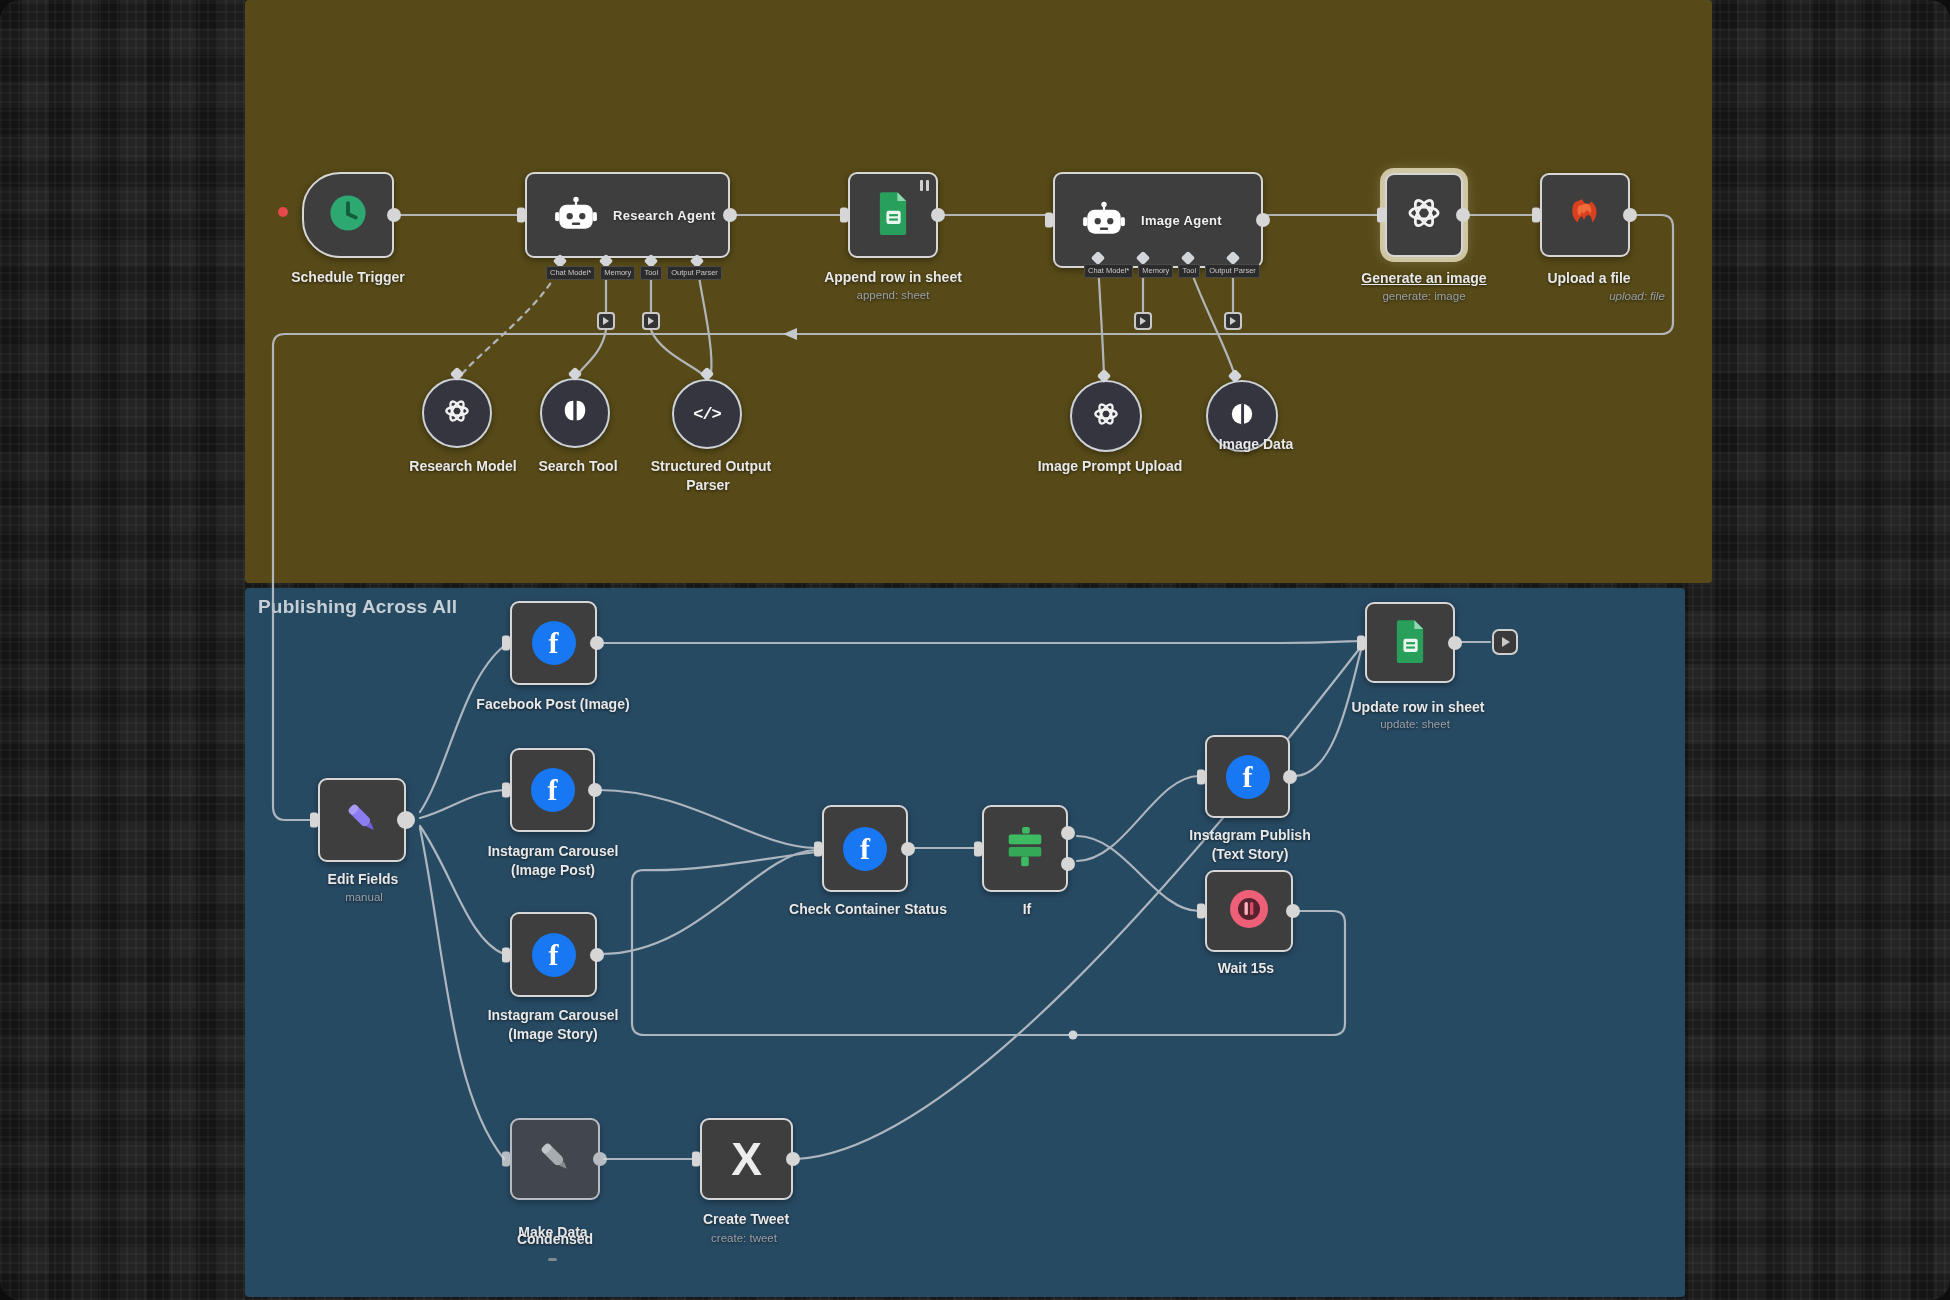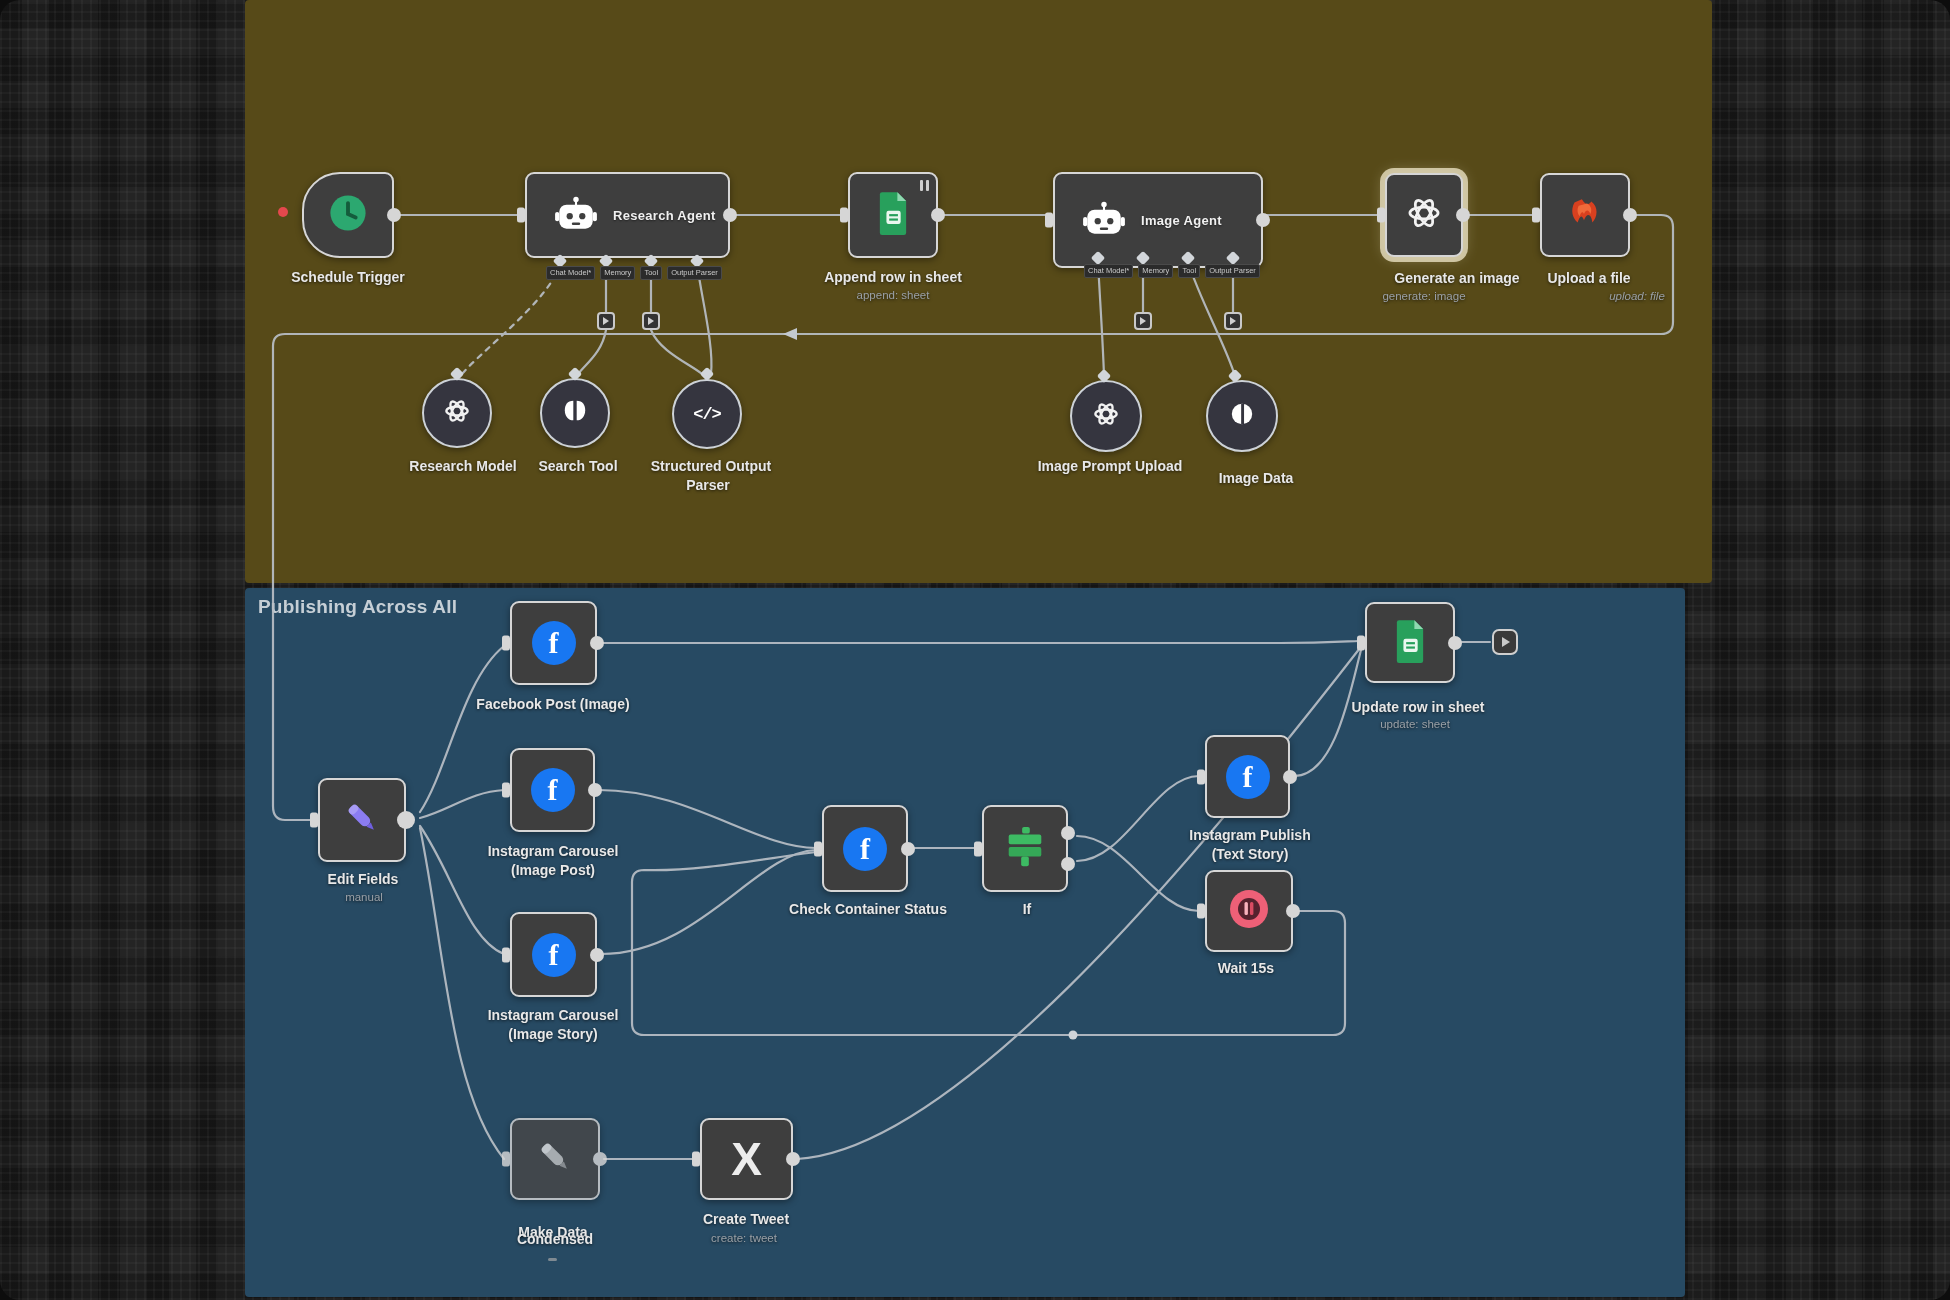--- a/index.html
+++ b/index.html
@@ -217,21 +217,21 @@
           <g stroke="#f2f2f2" stroke-width="2.6" fill="none">
             <ellipse cx="22" cy="22" rx="13.5" ry="5.6"></ellipse>
             <ellipse cx="22" cy="22" rx="13.5" ry="5.6" transform="rotate(60 22 22)"></ellipse>
             <ellipse cx="22" cy="22" rx="13.5" ry="5.6" transform="rotate(120 22 22)"></ellipse>
           </g>
         </svg>
     </span>
     <span class="in"></span>
     <span class="out"></span>
   </div>
-  <div class="lbl" style="left:1457px;top:270px;">Generate an image</div>
+  <div class="lbl" style="left:1424px;top:270px;text-decoration:underline;">Generate an image</div>
   <div class="lbl sub" style="left:1424px;top:290px;">generate: image</div>
 
   <div class="node" style="left:1540px;top:173px;width:90px;height:84px;">
     <span>
       <svg width="42" height="42" viewBox="0 0 40 40">
           <path d="M10 10 C6 17 8 25 13 29 C15 23 17 21 19 27 C22 19 26 21 27 29 C32 24 33 14 26 9 C23 13 20 12 17 7 Z" fill="#d8401f"></path>
           <path d="M14 13 C12 17 13 21 15 23 C16 19 18 18 19 21 C21 16 24 17 25 21 C27 18 26 13 22 11 Z" fill="#f06a3a"></path>
         </svg>
     </span>
     <span class="in"></span>
@@ -281,21 +281,21 @@
         </svg></span>
   </div>
   <div class="lbl" style="left:1110px;top:458px;">Image Prompt Upload</div>
 
   <div class="circle" style="left:1206px;top:380px;width:72px;height:72px;">
     <span><svg width="34" height="34" viewBox="0 0 40 40">
           <circle cx="20" cy="20" r="12" fill="#fff"></circle>
           <rect x="19" y="8" width="3.4" height="24" fill="#35353f"></rect>
         </svg></span>
   </div>
-  <div class="lbl" style="left:1246px;top:470px;padding-left:20px;">Image Data</div>
+  <div class="lbl" style="left:1246px;top:436px;padding-left:20px;">Image Data</div>
 
   <div class="node" style="left:318px;top:778px;width:88px;height:84px;">
     <span>
       <svg width="46" height="46" viewBox="0 0 44 44">
           <g transform="rotate(-45 22 22)">
             <rect x="17" y="7" width="10" height="24" rx="5" fill="#8b7cf2"></rect>
             <rect x="17" y="7" width="10" height="7" rx="3.5" fill="#a79bf5"></rect>
             <path d="M19 31 L22 38 L25 31 Z" fill="#6f5fe0"></path>
           </g>
         </svg>

